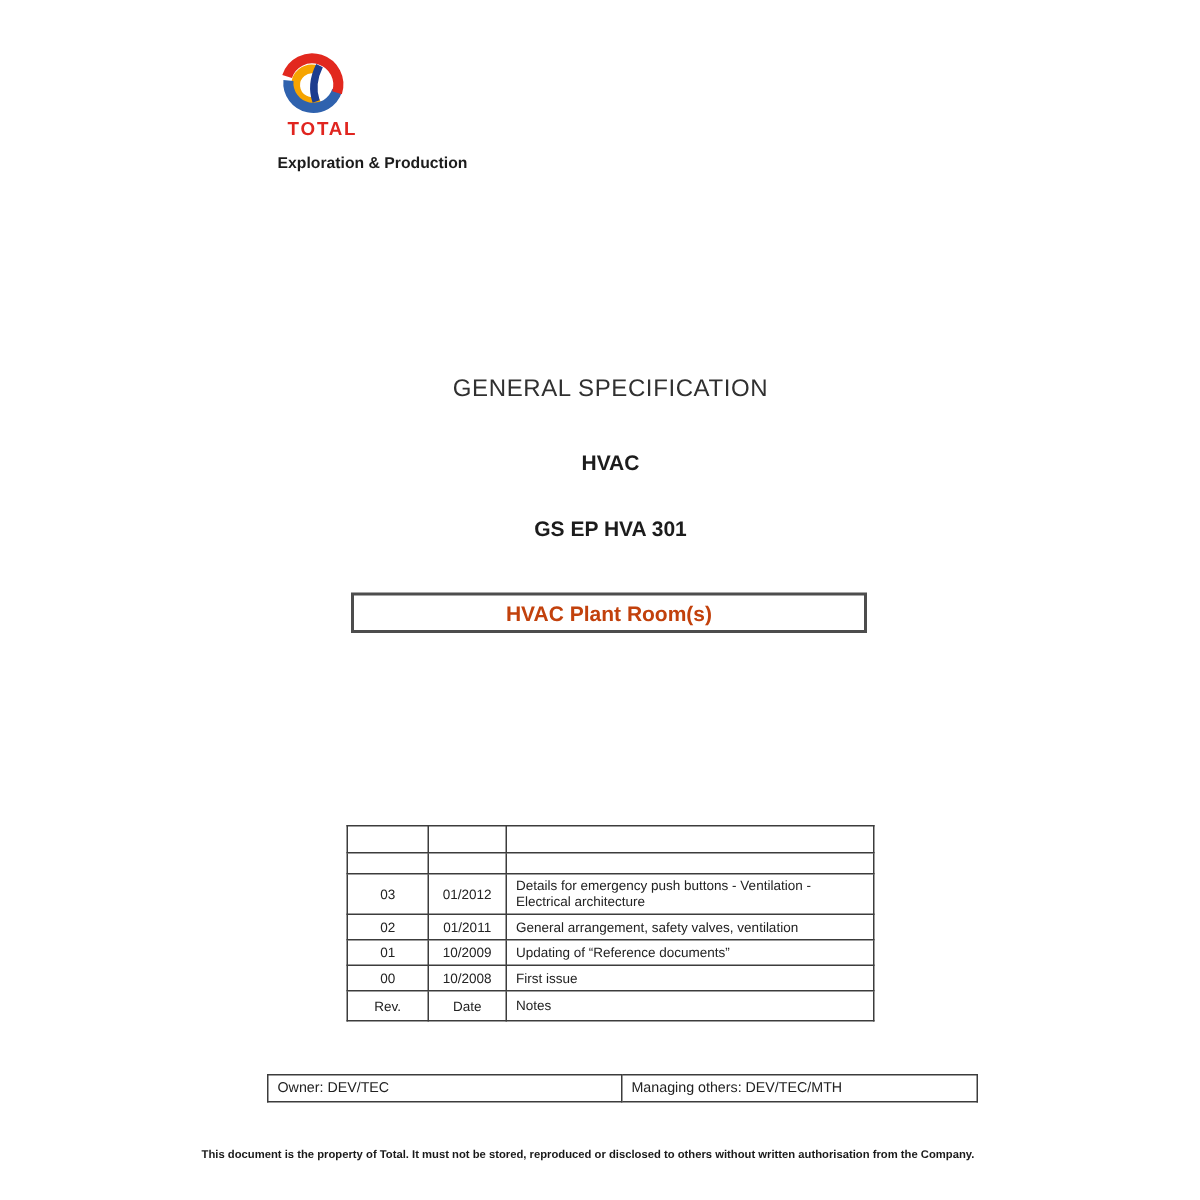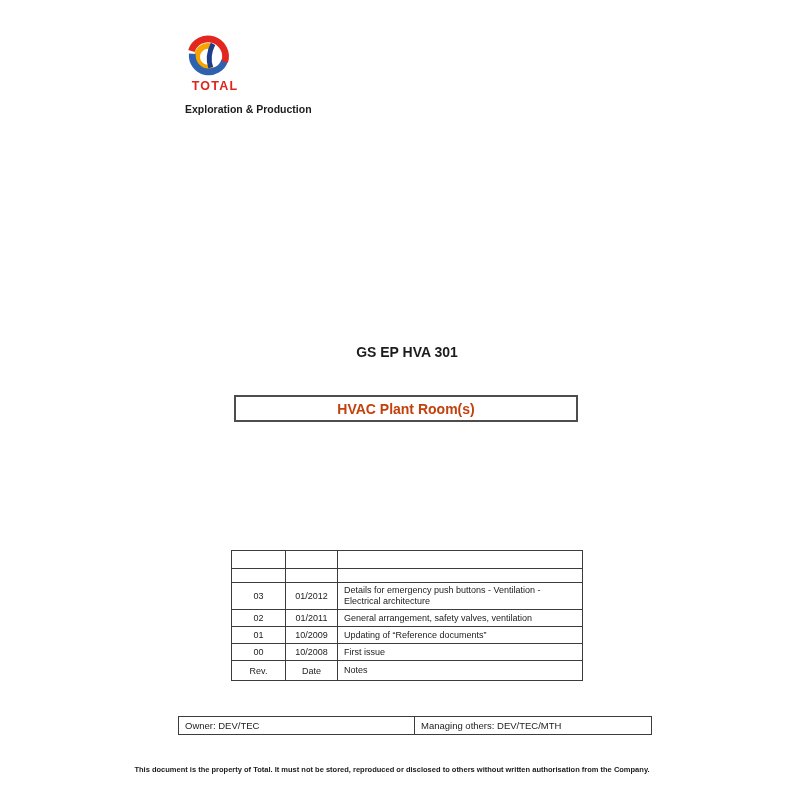--- a/index.html
+++ b/index.html
@@ -89,20 +89,22 @@
 
   <svg class="logo-globe" viewBox="0 0 100 100" aria-hidden="true">
     <path d="M 56 30 A 24 24 0 1 0 60 74" fill="none" stroke="#f6a400" stroke-width="13"></path>
     <path d="M 14 46 A 37 37 0 0 0 86 61" fill="none" stroke="#2f62ae" stroke-width="15"></path>
     <path d="M 12 40 A 38 38 0 1 1 86 64" fill="none" stroke="#e2281e" stroke-width="15"></path>
     <path d="M 60 24 C 51 42 49 60 55 77" fill="none" stroke="#1d3d8f" stroke-width="11"></path>
   </svg>
   <div class="brand-wordmark">TOTAL</div>
   <div class="division">Exploration &amp; Production</div>
 
+  <div class="center-col title-main">GENERAL SPECIFICATION</div>
+  <div class="center-col title-hvac">HVAC</div>
   <div class="center-col title-docnum">GS EP HVA 301</div>
 
   <div class="subject-box">
     <span>HVAC Plant Room(s)</span>
   </div>
 
   <table class="rev">
     <colgroup>
         <col class="c-rev">
         <col class="c-date">

